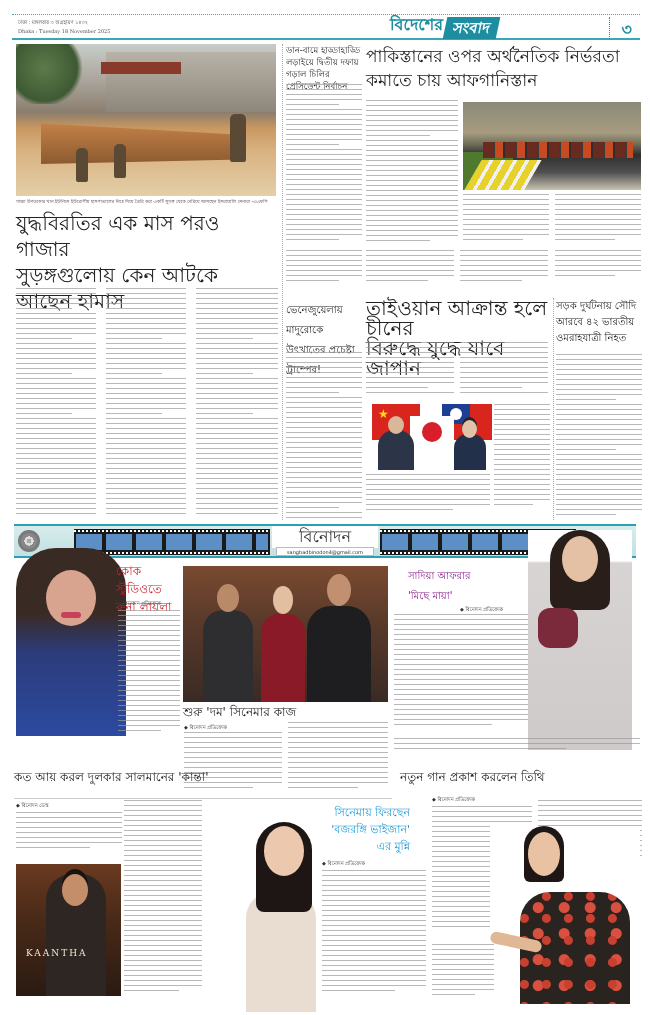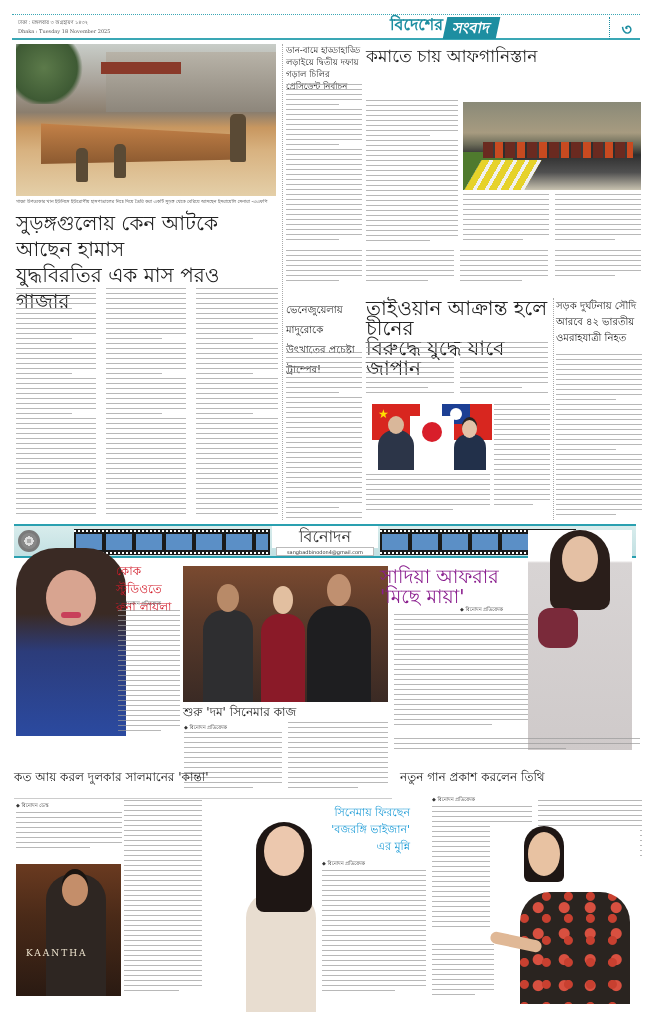--- a/index.html
+++ b/index.html
@@ -123,22 +123,22 @@
   <div class="bldg"></div>
   <div class="roof"></div>
   <div class="pit"></div>
   <div class="soldier" style="left:60px;top:104px;"></div>
   <div class="soldier" style="left:98px;top:100px;"></div>
   <div class="soldier" style="left:214px;top:70px;width:16px;height:48px;"></div>
 </div>
 <div class="caption" style="left:16px;top:199px;width:262px;">গাজা উপত্যকার খান ইউনিসে ইউরোপীয় হাসপাতালের নিচে দিয়ে তৈরি করা একটি সুড়ঙ্গ থেকে বেরিয়ে আসছেন ইসরায়েলি সেনারা -এএফপি</div>
 
 <div class="headline dark" style="left:16px;top:210px;width:262px;font-size:20px;line-height:26px;">
+  <div>যুদ্ধবিরতির এক মাস পরও গাজার</div>
   <div>সুড়ঙ্গগুলোয় কেন আটকে আছেন হামাস</div>
-  <div>যুদ্ধবিরতির এক মাস পরও গাজার</div>
 </div>
 
 <div class="textblock" style="left:16px;top:288px;width:80px;height:232px;">
   <div class="line"></div>
     <div class="line"></div>
     <div class="line"></div>
     <div class="line"></div>
     <div class="line short"></div>
     <div class="line"></div>
     <div class="line"></div>
@@ -311,20 +311,21 @@
     <div class="line"></div>
     <div class="line"></div>
     <div class="line"></div>
     <div class="line"></div>
     <div class="line"></div>
     <div class="line"></div>
     <div class="line short"></div>
 </div>
 
 <div class="headline dark" style="left:366px;top:44px;width:276px;font-size:17px;line-height:24px;">
+  <div>পাকিস্তানের ওপর অর্থনৈতিক নির্ভরতা</div>
   <div>কমাতে চায় আফগানিস্তান</div>
 </div>
 <div class="textblock" style="left:366px;top:100px;width:92px;height:150px;">
   <div class="line"></div>
     <div class="line"></div>
     <div class="line"></div>
     <div class="line"></div>
     <div class="line"></div>
     <div class="line"></div>
     <div class="line"></div>
@@ -666,21 +667,21 @@
     <div class="line"></div>
     <div class="line"></div>
     <div class="line"></div>
     <div class="line"></div>
     <div class="line"></div>
     <div class="line"></div>
     <div class="line"></div>
     <div class="line short"></div>
 </div>
 
-<div class="headline purple" style="left:380px;top:566px;width:136px;font-size:19px;line-height:20px;">
+<div class="headline purple" style="left:408px;top:566px;width:136px;font-size:10px;line-height:20px;">
   <div>সাদিয়া আফরার</div>
   <div>'মিছে মায়া'</div>
 </div>
 <div class="byline" style="left:460px;top:606px;">◆ বিনোদন প্রতিবেদক</div>
 <div class="textblock" style="left:394px;top:614px;width:140px;height:120px;">
   <div class="line"></div>
     <div class="line"></div>
     <div class="line"></div>
     <div class="line"></div>
     <div class="line"></div>

